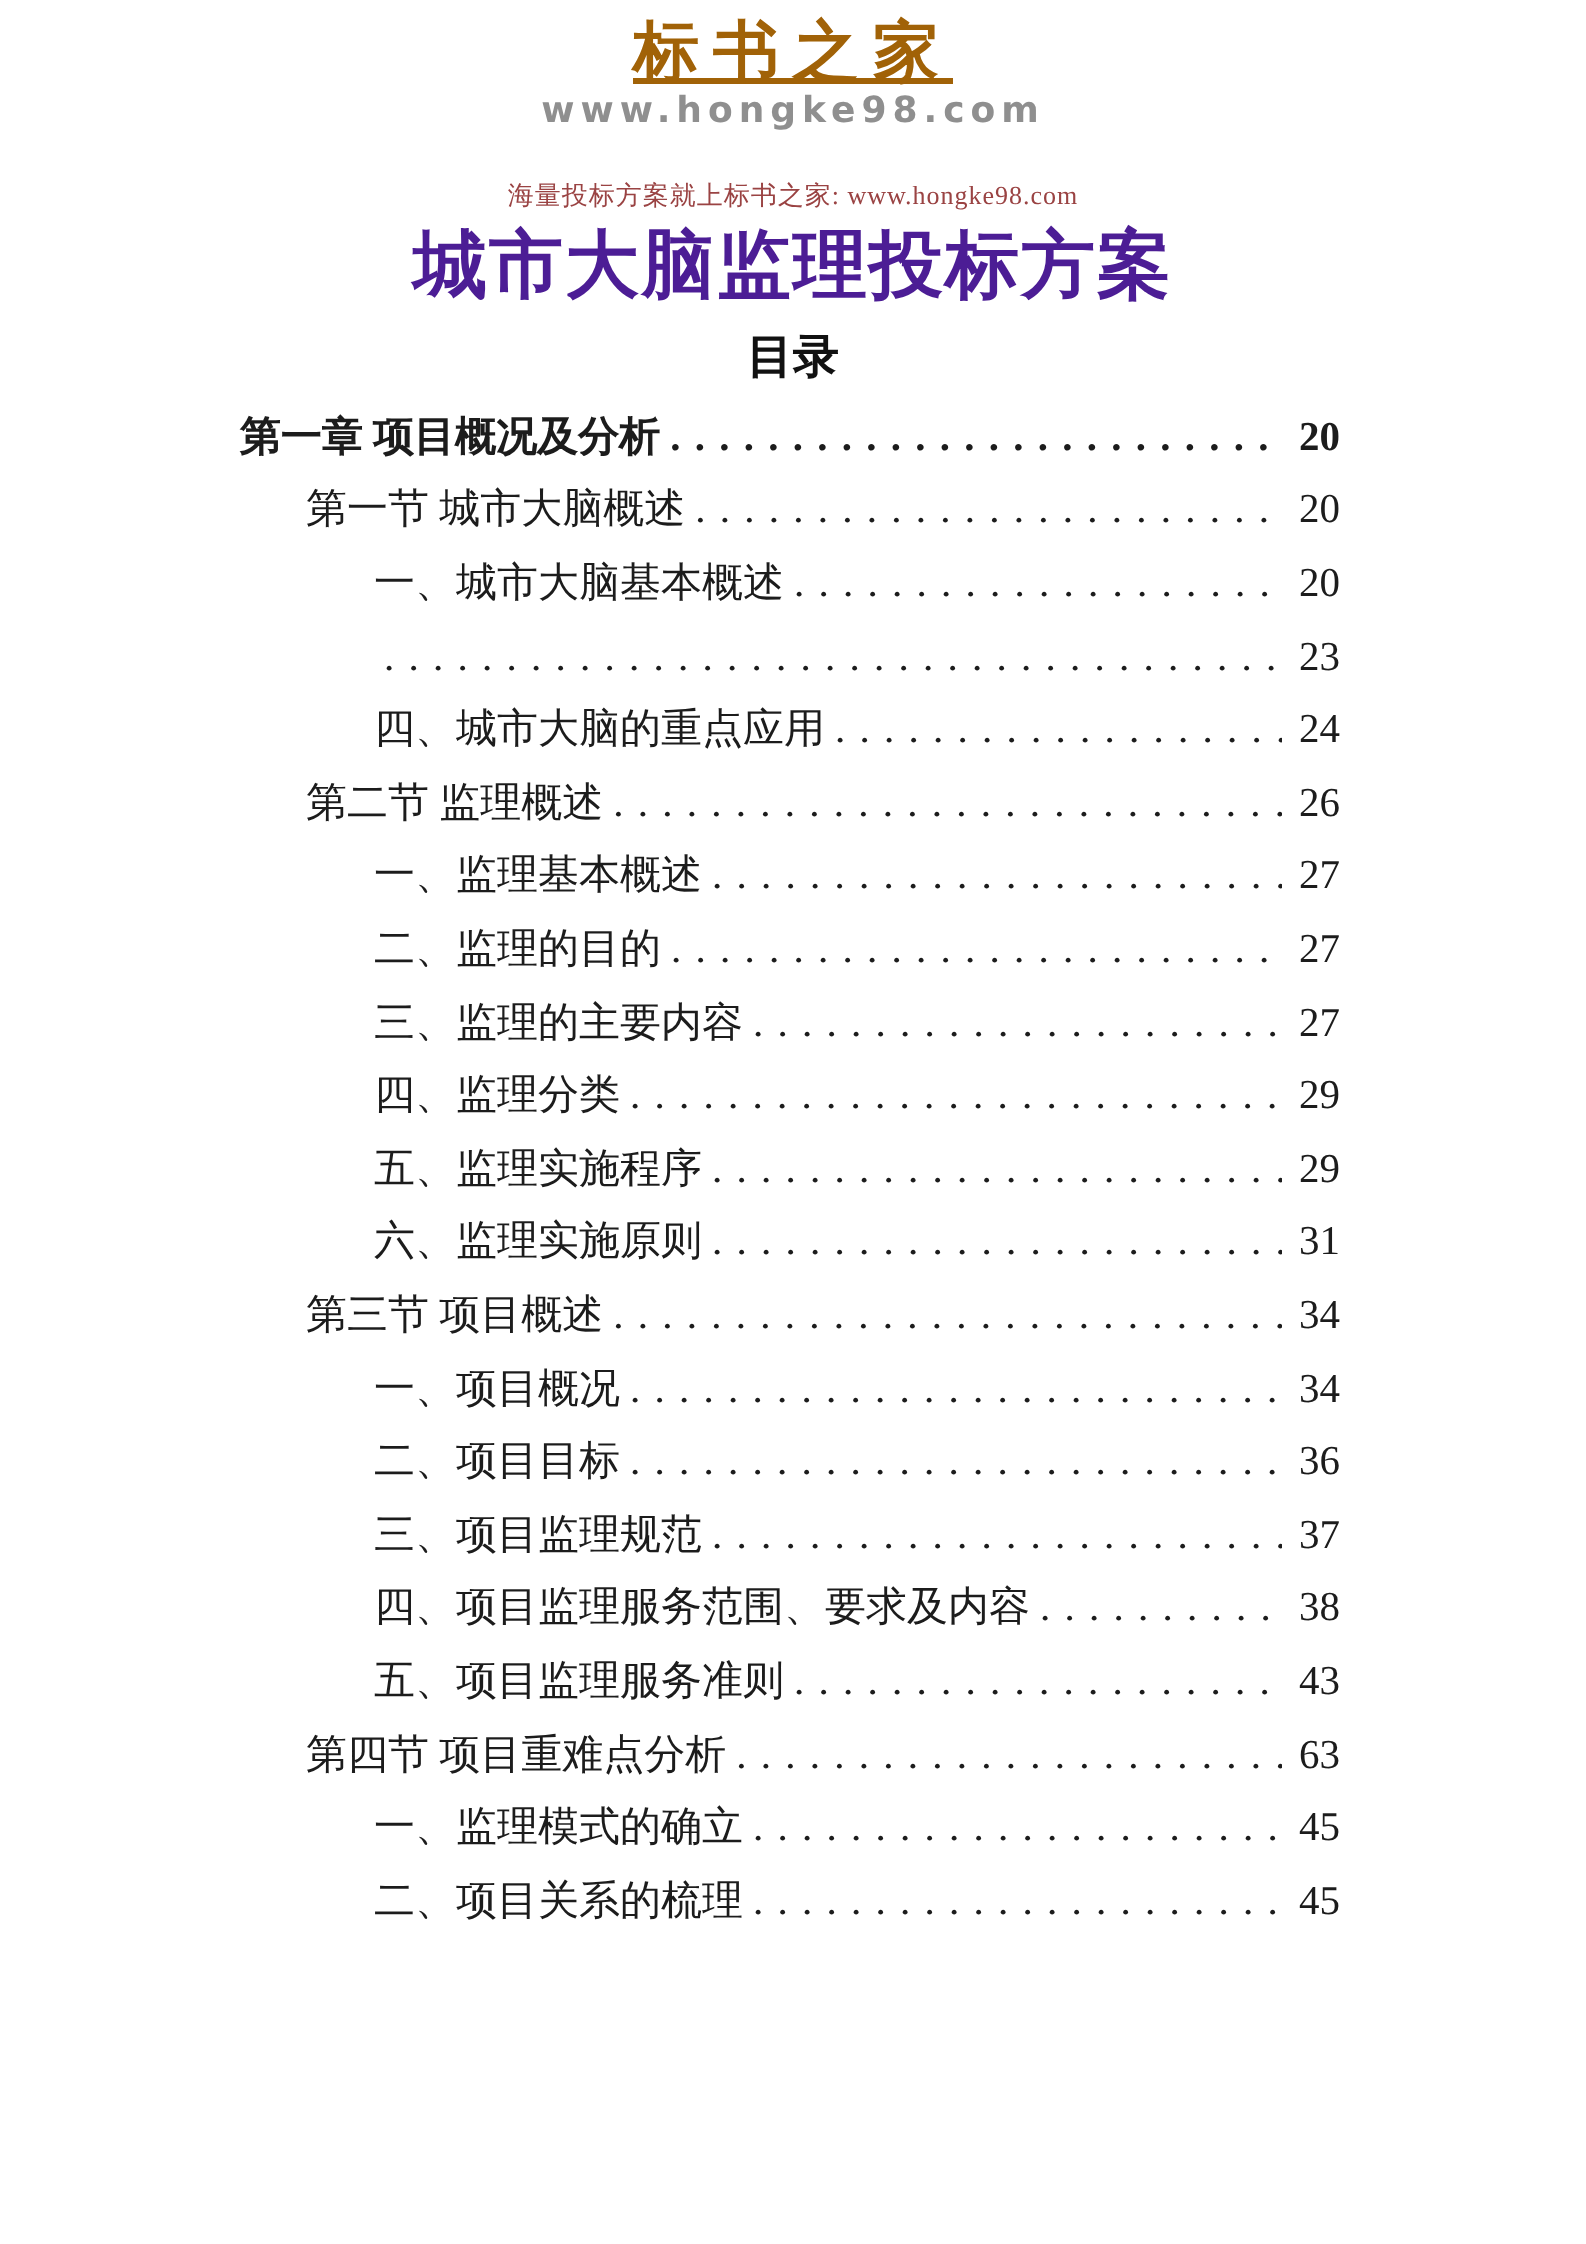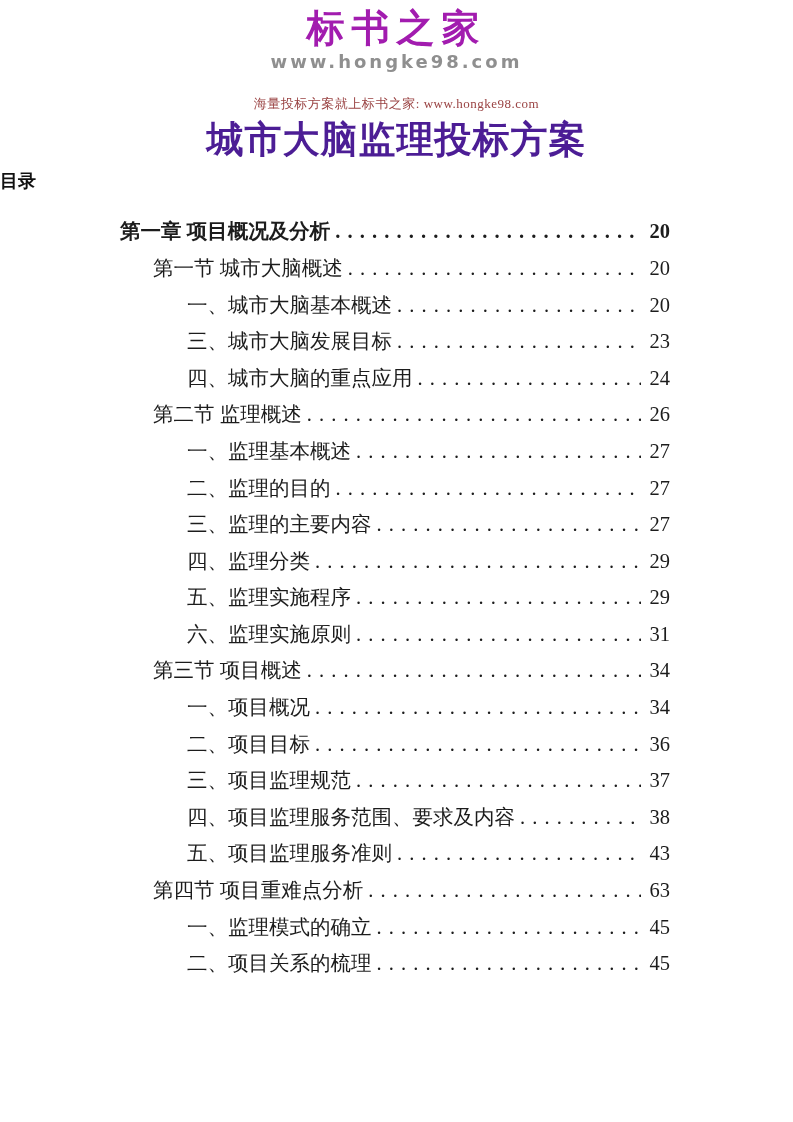--- a/index.html
+++ b/index.html
@@ -17,24 +17,25 @@
     color: #1c1c1c;
     box-sizing: border-box;
   }
   .doc-header {
     text-align: center;
     padding-top: 8px;
   }
   .logo-text {
     font-family: "DejaVu Sans", "Liberation Sans", sans-serif;
     font-weight: bold;
-    font-size: 38px;
+    font-size: 33px;
     line-height: 1.1;
-    color: #a21caf;
+    color: #a16207;
     letter-spacing: 7px;
+    text-decoration: underline;
   }
   .logo-url {
     font-family: "DejaVu Sans", "Liberation Sans", sans-serif;
     font-weight: bold;
     font-size: 18px;
     color: #8f8f8f;
     letter-spacing: 3px;
     margin-top: 1px;
   }
   .tagline {
@@ -46,29 +47,29 @@
   .doc-title {
     font-size: 37px;
     font-weight: bold;
     text-align: center;
     margin: 7px 0 0 0;
     line-height: 1.08;
     letter-spacing: 1px;
     color: #4c1d95;
   }
   .toc-heading {
-    font-size: 18px;
-    font-weight: bold;
-    text-align: left;
+    font-size: 23px;
+    font-weight: bold;
+    text-align: center;
     margin: 11px 0 5px 0;
     line-height: 1.2;
     color: #111111;
   }
   .toc {
-    margin-top: 21px;
+    margin-top: 8px;
     padding: 0 123px 0 120px;
   }
   .toc-row {
     display: flex;
     align-items: baseline;
     line-height: 36.6px;
     font-size: 20.5px;
     white-space: nowrap;
   }
   .toc-row.level-1 { font-weight: bold; }
@@ -119,21 +120,20 @@
         <span class="toc-label">第一节 城市大脑概述</span>
         <span class="dots"></span>
         <span class="toc-page">20</span>
       </div>
       <div class="toc-row level-3">
         <span class="toc-label">一、城市大脑基本概述</span>
         <span class="dots"></span>
         <span class="toc-page">20</span>
       </div>
       <div class="toc-row level-3">
-        <span class="toc-label">三、城市大脑发展目标</span>
         <span class="dots"></span>
         <span class="toc-page">23</span>
       </div>
       <div class="toc-row level-3">
         <span class="toc-label">四、城市大脑的重点应用</span>
         <span class="dots"></span>
         <span class="toc-page">24</span>
       </div>
       <div class="toc-row level-2">
         <span class="toc-label">第二节 监理概述</span>

